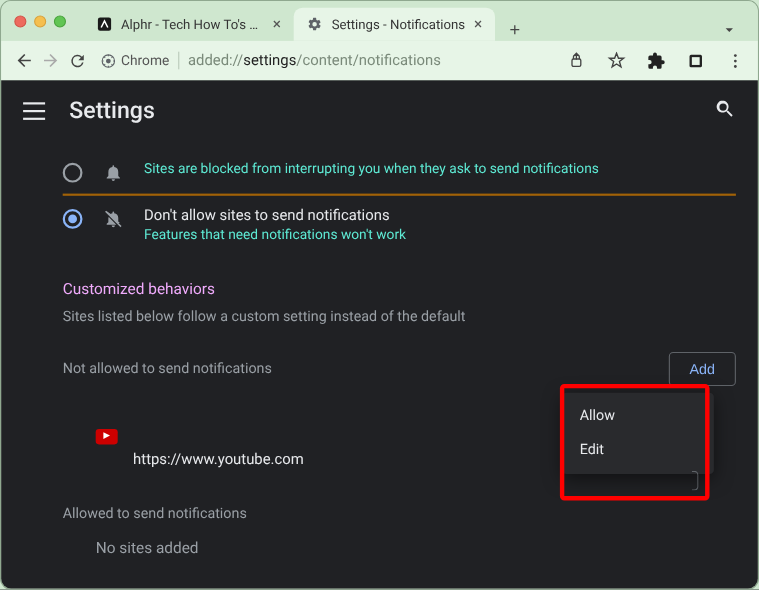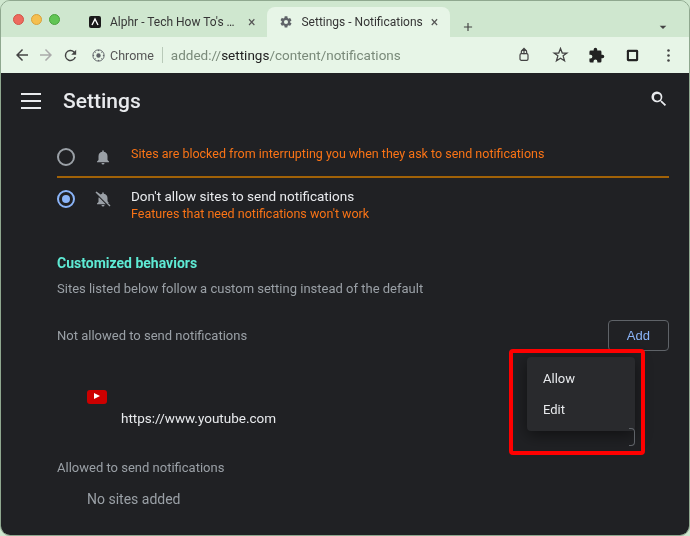--- a/index.html
+++ b/index.html
@@ -48,38 +48,38 @@
 
   .page { padding: 0 0 0 56px; font-size: 13px; }
   .options-block { padding: 6px 20px 0 0; }
   .radio-row { display: flex; align-items: flex-start; gap: 18px; padding: 10px 0; border-top: 1px solid transparent; }
   .radio-row.sep { border-top: 2px solid #a16207; }
   .radio-outer { width: 18px; height: 18px; border: 2px solid #9aa0a6; border-radius: 50%; flex-shrink: 0; margin-top: 2px; position: relative; }
   .radio-outer.selected { border-color: #8ab4f8; }
   .radio-outer.selected::after { content: ""; position: absolute; width: 8px; height: 8px; background: #8ab4f8; border-radius: 50%; top: 3px; left: 3px; }
   .row-icon { width: 20px; display: flex; justify-content: center; color: #9aa0a6; margin-top: 2px; flex-shrink: 0; }
   .row-text .row-title { color: #e8eaed; font-size: 13.5px; margin-bottom: 2px; }
-  .row-text .row-sub { color: #f97316; font-size: 12.5px; }
+  .row-text .row-sub { color: #5eead4; font-size: 12.5px; }
 
   .section { padding: 24px 20px 0 0; }
-  .section-title { color: #5eead4; font-size: 14px; font-weight: 700; margin-bottom: 10px; }
+  .section-title { color: #f0abfc; font-size: 14px; font-weight: 400; margin-bottom: 10px; }
   .section-sub { color: #9aa0a6; font-size: 13px; }
 
   .list-header { display: flex; align-items: center; justify-content: space-between; padding: 24px 20px 0 0; }
   .list-header-title { color: #9aa0a6; font-size: 13px; }
   .add-btn { border: 1px solid #5f6368; color: #8ab4f8; background: transparent; padding: 7px 18px; border-radius: 4px; font-size: 13px; cursor: pointer; }
 
   .site-row { display: flex; align-items: center; gap: 14px; padding: 16px 20px 16px 30px; }
   .yt-icon { width: 20px; height: 14px; background: #cc0000; border-radius: 3px; position: relative; flex-shrink: 0; }
   .yt-icon::after { content: ""; position: absolute; left: 7px; top: 3.5px; border-left: 6px solid #fff; border-top: 3.5px solid transparent; border-bottom: 3.5px solid transparent; }
   .site-url { color: #e8eaed; font-size: 13.5px; margin-top: 43px; }
 
   .empty-row { padding: 16px 20px 16px 30px; color: #9aa0a6; font-size: 14px; }
 
-  .context-menu { position: absolute; right: 54px; top: 284px; width: 108px; background: #292a2d; border-radius: 4px; box-shadow: 0 4px 16px rgba(0,0,0,0.5); padding: 6px 0; }
+  .context-menu { position: absolute; right: 40px; top: 284px; width: 138px; background: #292a2d; border-radius: 4px; box-shadow: 0 4px 16px rgba(0,0,0,0.5); padding: 6px 0; }
   .context-item { padding: 8px 16px; color: #e8eaed; font-size: 13px; cursor: pointer; }
   .highlight-box { position: absolute; right: 44px; top: 276px; width: 136px; height: 106px; border: 4px solid #ff0000; border-radius: 4px; pointer-events: none; }
   .allowed-add-shadow { position: absolute; right: 54px; top: 355px; width: 6px; height: 18px; border: 1px solid #5f6368; border-left: none; border-radius: 0 4px 4px 0; }
 </style>
 </head>
 <body>
 
 <div class="titlebar">
   <div class="traffic">
     <div class="t-dot t-red"></div>

